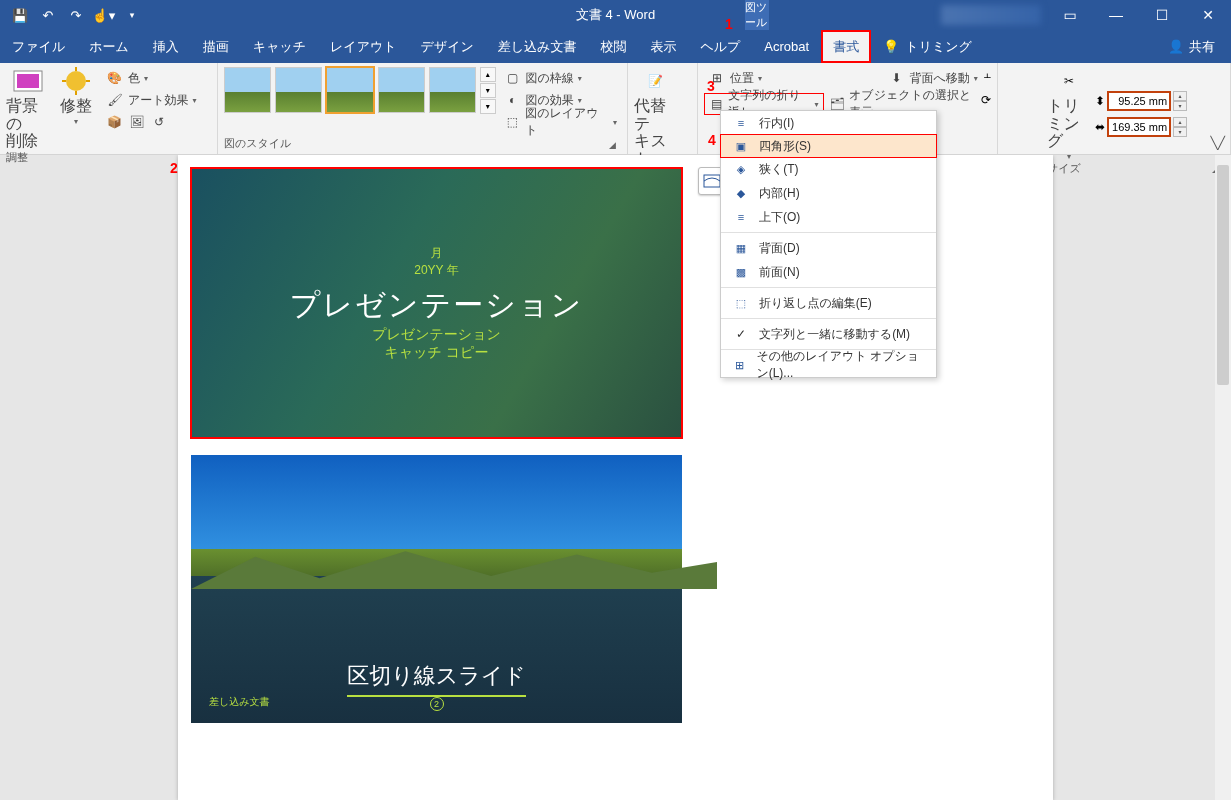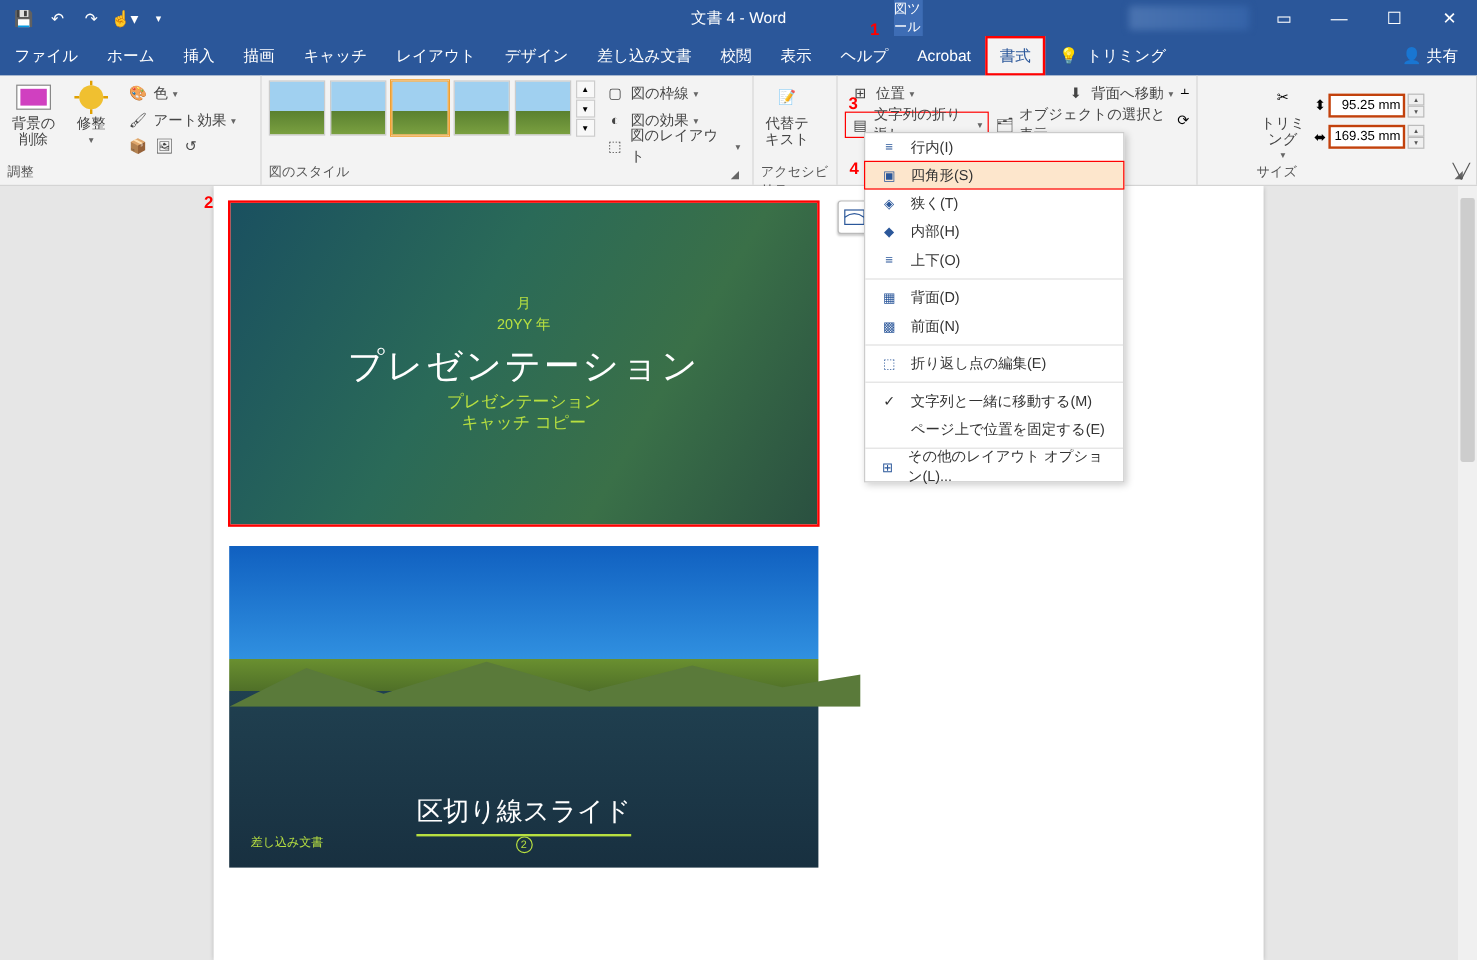--- a/index.html
+++ b/index.html
@@ -23,21 +23,21 @@
 .share { margin-left: auto; margin-right: 16px; display:flex; align-items:center; gap:4px; font-size:13px; }
 
 
 .ribbon { height: 92px; background: #f3f3f3; border-bottom: 1px solid #d4d4d4; display: flex; position: relative; }
 .group { border-right: 1px solid #d8d8d8; padding: 4px 6px 2px 6px; display: flex; flex-direction: column; justify-content: space-between; }
 .group-body { display:flex; gap:4px; }
 .group-label { text-align: left; font-size: 11px; color: #555; height: 16px; position:relative; }
 .dialog-launcher { position:absolute; right:0; bottom:0; width:12px; height:12px; font-size:9px; color:#666; }
 .big-btn { width: 44px; display:flex; flex-direction:column; align-items:center; gap:2px; }
 .big-btn .ic { width:32px; height:28px; display:flex; align-items:center; justify-content:center; }
-.big-btn .lbl { font-size:12px; text-align:center; line-height:1.1; color:#444; }
+.big-btn .lbl { font-size:16px; text-align:left; line-height:1.1; color:#444; }
 .small-row { height: 22px; display:flex; align-items:center; gap:4px; font-size:12px; color:#444; padding: 0 4px; }
 .small-row .ic-s { width:18px; height:18px; display:flex; align-items:center; justify-content:center; }
 .drop-caret { font-size: 8px; color:#666; }
 .style-thumb { width:48px; height:46px; border:1px solid #ccc; background: linear-gradient(to bottom,#a0d0f0 55%,#5a8030 55%,#7aa040); display:flex; align-items:center; justify-content:center; }
 .style-thumb.sel { border:1px solid #f0a030; box-shadow: 0 0 0 1px #f0a030; }
 .style-scroll { width:16px; display:flex; flex-direction:column; }
 .style-scroll div { height:15px; border:1px solid #ccc; margin-bottom:1px; display:flex; align-items:center; justify-content:center; font-size:8px; background:#f8f8f8; }
 .size-input { width: 64px; height: 20px; border:2px solid #c2410c; background:#fff; font-size:11px; padding:0 2px; text-align:right; }
 .spin { width:14px; display:flex; flex-direction:column; }
 .spin div { height:10px; border:1px solid #bbb; font-size:6px; display:flex; align-items:center; justify-content:center; background:#f0f0f0; color:#555; }
@@ -318,24 +318,20 @@
   <div class="dd-sep"></div>
   <div class="dd-item">
       <span class="dd-icon">⬚</span>
       <span>折り返し点の編集(E)</span>
     </div>
   <div class="dd-sep"></div>
   <div class="dd-item">
       <span class="dd-check">✓</span>
       <span>文字列と一緒に移動する(M)</span>
     </div>
-  <div class="dd-item">
-      <span class="dd-check"></span>
-      <span>ページ上で位置を固定する(E)</span>
-    </div>
   <div class="dd-sep"></div>
   <div class="dd-item">
       <span class="dd-icon">⊞</span>
       <span>その他のレイアウト オプション(L)...</span>
     </div>
 </div>
 
 <div class="doc-area">
   <div class="page">
     <div class="slide1">

